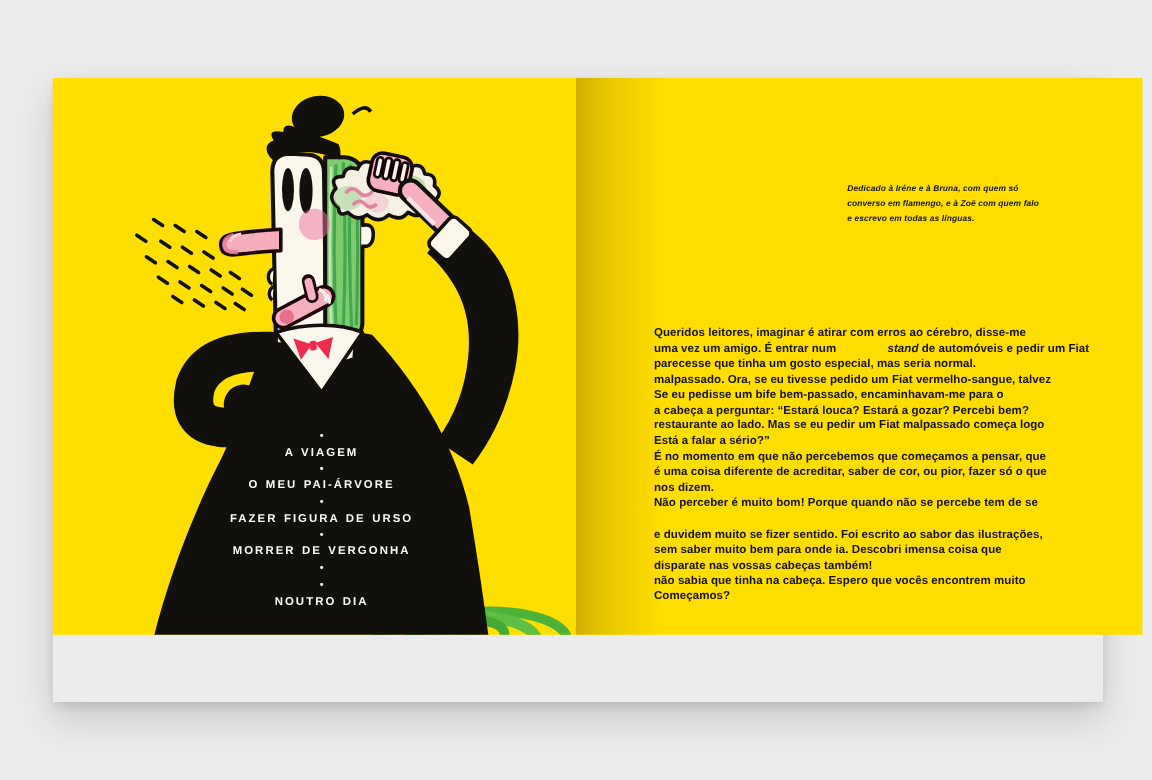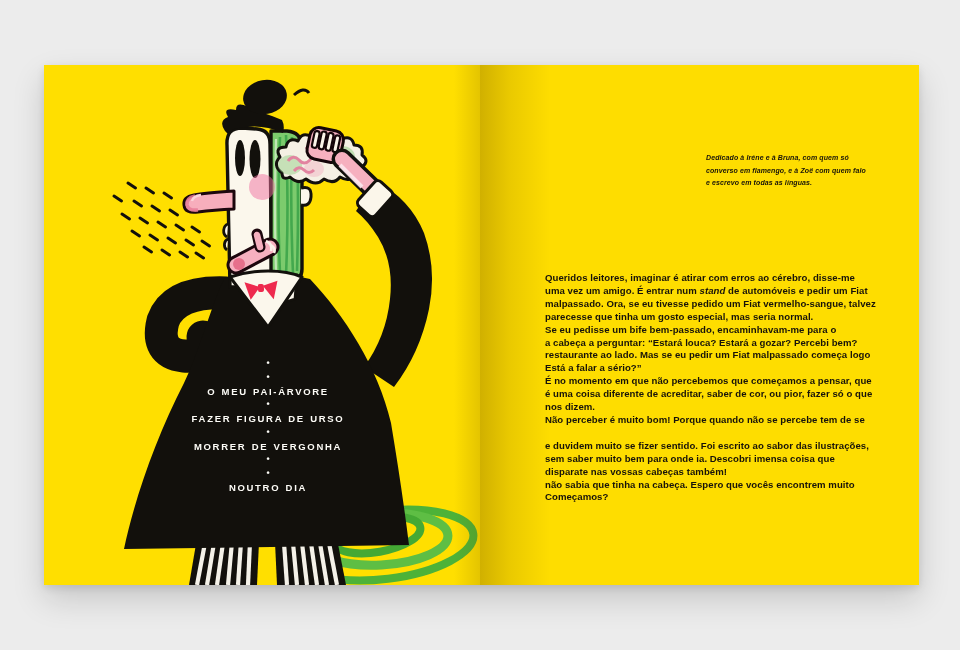--- a/index.html
+++ b/index.html
@@ -6,21 +6,21 @@
   body{
     width:960px;height:650px;
     background:#ececec;
     font-family:"Liberation Sans", sans-serif;
     position:relative;overflow:hidden;
   }
   .spread{
     position:absolute;left:44px;top:65px;width:875px;height:520px;
     box-shadow:0 14px 30px rgba(0,0,0,.16), 0 3px 8px rgba(0,0,0,.10);
   }
-  .page{position:absolute;top:0;height:520px;overflow:hidden;}
+  .page{position:absolute;top:0;height:464px;overflow:hidden;padding-left:33px;}
   .page-left{left:0;width:436px;background:#ffdf00;}
   .page-right{left:436px;width:439px;background:#fedd00;}
   .page-left .edge-shade{
     position:absolute;top:0;right:0;width:26px;height:100%;
     background:linear-gradient(to right, rgba(120,90,0,0), rgba(120,90,0,.20));
     pointer-events:none;
   }
   .page-right .gutter-shade{
     position:absolute;top:0;left:0;width:70px;height:100%;
     background:linear-gradient(to right, rgba(90,60,0,.28), rgba(90,60,0,.12) 30px, rgba(90,60,0,0) 70px);
@@ -42,21 +42,21 @@
     position:absolute;left:226px;top:87px;
     font-size:7px;line-height:12.6px;font-weight:bold;font-style:italic;
     color:#17130a;letter-spacing:.1px;
   }
   .body-text{
     position:absolute;left:65px;top:207px;width:372px;
     font-size:9.6px;line-height:12.9px;font-weight:bold;
     color:#17130a;letter-spacing:.05px;
   }
   .body-text .line{white-space:nowrap;}
-  .body-text i{font-style:italic;}
+  .body-text i{font-style:italic;margin-left:40px;}
 </style>
 </head>
 <body>
 
 <div class="spread">
 
   <div class="page page-left">
 
     <svg width="436" height="520" viewBox="0 0 436 520">
 
@@ -199,20 +199,21 @@
         <line x1="298" y1="94" x2="327" y2="122" stroke="#f6b0bf" stroke-width="14" stroke-linecap="round"></line>
         <line x1="296" y1="100" x2="318" y2="122" stroke="#fde8ee" stroke-width="4" opacity="0.9"></line>
         <g transform="rotate(42 331 133)">
           <rect x="320" y="117" width="23" height="33" rx="5" fill="#fbf6ea" stroke="#12100c" stroke-width="3"></rect>
         </g>
       </g>
     </svg>
 
     <div class="toc" id="toc">
         <div class="toc-dot">•</div>
+        <div class="toc-item">A VIAGEM</div>
         <div class="toc-dot">•</div>
         <div class="toc-item">O MEU PAI-ÁRVORE</div>
         <div class="toc-dot">•</div>
         <div class="toc-item">FAZER FIGURA DE URSO</div>
         <div class="toc-dot">•</div>
         <div class="toc-item">MORRER DE VERGONHA</div>
         <div class="toc-dot">•</div>
         <div class="toc-dot">•</div>
         <div class="toc-item">NOUTRO DIA</div>
       </div>
@@ -222,22 +223,22 @@
   <div class="page page-right">
     <div class="gutter-shade"></div>
     <div class="dedication" id="dedication">
         <div class="line">Dedicado à Iréne e à Bruna, com quem só</div>
         <div class="line">converso em flamengo, e à Zoë com quem falo</div>
         <div class="line">e escrevo em todas as línguas.</div>
       </div>
     <div class="body-text" id="bodytext">
         <div class="line">Queridos leitores, imaginar é atirar com erros ao cérebro, disse-me</div>
         <div class="line">uma vez um amigo. É entrar num <i>stand</i> de automóveis e pedir um Fiat</div>
+        <div class="line">parecesse que tinha um gosto especial, mas seria normal.</div>
         <div class="line">malpassado. Ora, se eu tivesse pedido um Fiat vermelho-sangue, talvez</div>
-        <div class="line">parecesse que tinha um gosto especial, mas seria normal.</div>
         <div class="line">Se eu pedisse um bife bem-passado, encaminhavam-me para o</div>
         <div class="line">a cabeça a perguntar: “Estará louca? Estará a gozar? Percebi bem?</div>
         <div class="line">restaurante ao lado. Mas se eu pedir um Fiat malpassado começa logo</div>
         <div class="line">Está a falar a sério?”</div>
         <div class="line">É no momento em que não percebemos que começamos a pensar, que</div>
         <div class="line">é uma coisa diferente de acreditar, saber de cor, ou pior, fazer só o que</div>
         <div class="line">nos dizem.</div>
         <div class="line">Não perceber é muito bom! Porque quando não se percebe tem de se</div>
         <div class="line">&nbsp;</div>
         <div class="line">e duvidem muito se fizer sentido. Foi escrito ao sabor das ilustrações,</div>

